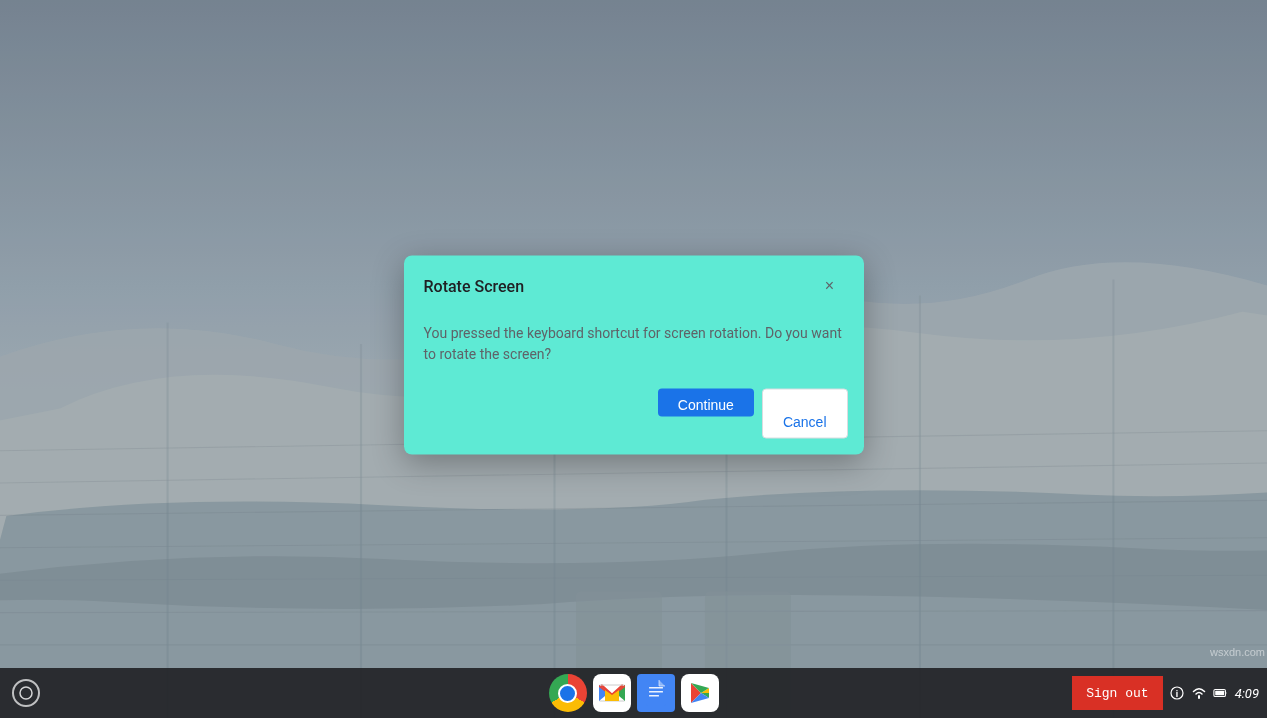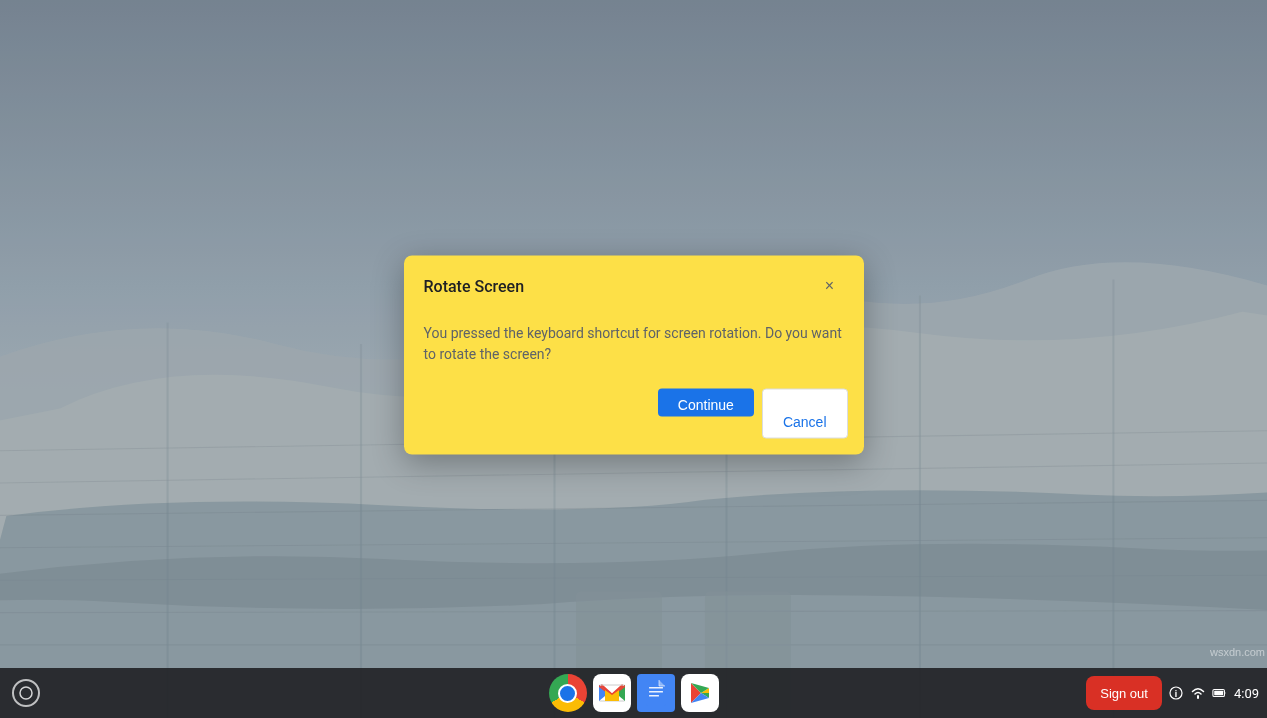--- a/index.html
+++ b/index.html
@@ -170,25 +170,26 @@
       display: flex;
       align-items: center;
       gap: 6px;
     }
 
     #sign-out-button {
       background: #d93025;
       color: white;
       border: none;
       padding: 6px 14px;
-      border-radius: 8px;
+      border-radius: 0;
       font-size: 13px;
       font-weight: 500;
       cursor: pointer;
       height: 34px;
+      font-family: Liberation Mono, monospace;
     }
 
     #system-tray {
       display: flex;
       align-items: center;
       gap: 6px;
       color: white;
       font-size: 13px;
     }
 
@@ -197,30 +198,31 @@
       height: 16px;
       display: flex;
       align-items: center;
       justify-content: center;
     }
 
     #time-display {
       color: white;
       font-size: 13px;
       font-weight: 400;
+      font-style: italic;
     }
 
     
     #dialog {
       position: absolute;
       top: 50%;
       left: 50%;
       transform: translate(-50%, -52%);
       width: 460px;
-      background: #fde047;
+      background: #5eead4;
       border-radius: 8px;
       box-shadow: 0 8px 32px rgba(0,0,0,0.3);
       z-index: 100;
       padding: 0;
       overflow: hidden;
     }
 
     #dialog-header {
       display: flex;
       align-items: center;

